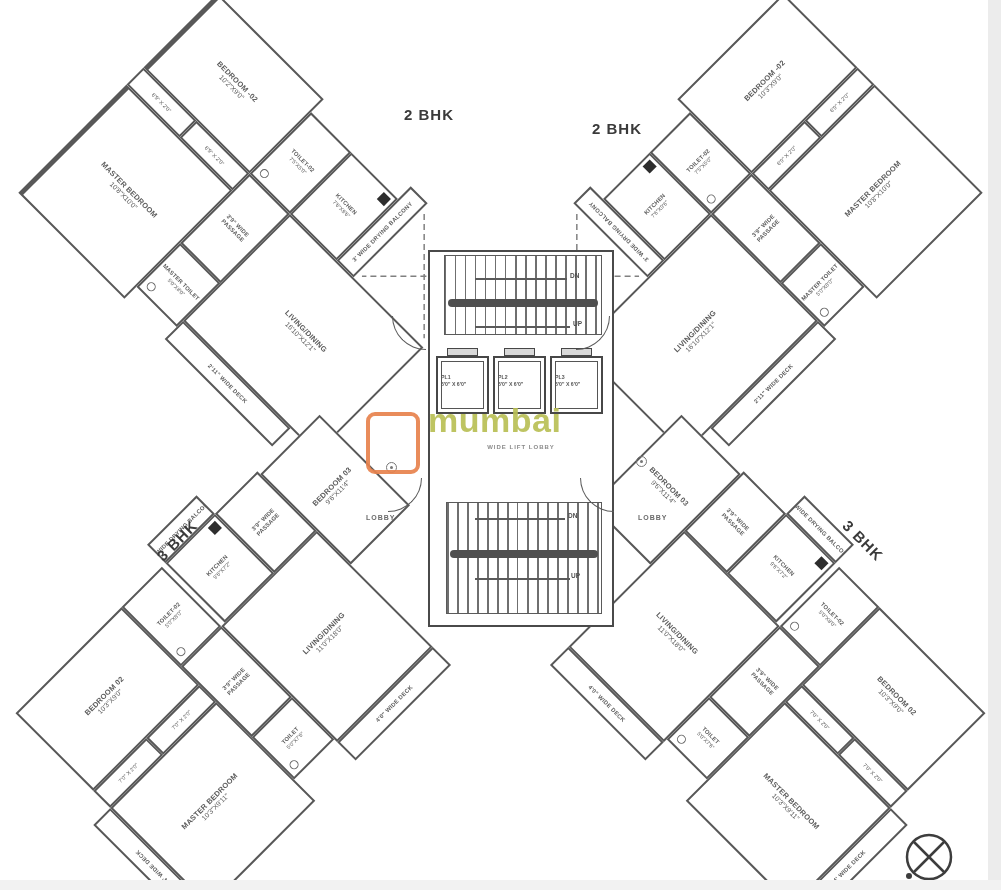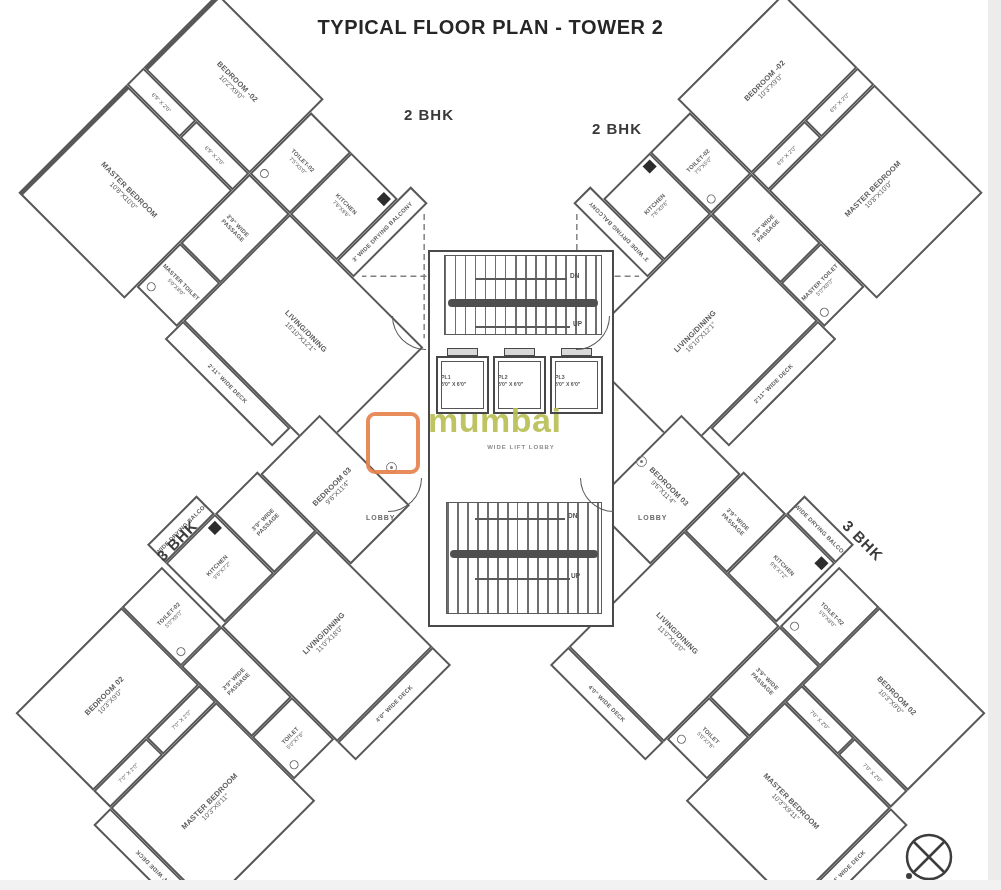--- a/index.html
+++ b/index.html
@@ -52,21 +52,20 @@
   .wm1{font-size:34px;font-weight:bold;color:#b9bf55;line-height:.95;letter-spacing:.5px;}
   .wm2{font-size:29px;font-weight:normal;color:#9e9e9e;line-height:1.0;letter-spacing:.2px;}
   .wm2 .tld{font-size:14px;color:#9e9e9e;}
   .compass{position:absolute;left:901px;top:831px;z-index:20;}
 </style>
 </head>
 <body>
 
 <div class="plan">
 
-  <div class="ttl">TYPICAL FLOOR PLAN  - TOWER 2</div>
 
   <div class="bhk" style="left:404px;top:106px;">2 BHK</div>
   <div class="bhk" style="left:592px;top:120px;">2 BHK</div>
   <div class="bhk" style="left:152px;top:532px;transform:rotate(-45deg);">3 BHK</div>
   <div class="bhk" style="left:838px;top:532px;transform:rotate(45deg);">3 BHK</div>
 
   <div class="wing" style="left:60px;top:92px;width:396px;height:282px;transform:rotate(45deg);">
     <div class="room deckwall" style="left:0;top:0;width:150px;height:105px;">
       <span class="lab">
           <span class="nm">BEDROOM -02</span>

